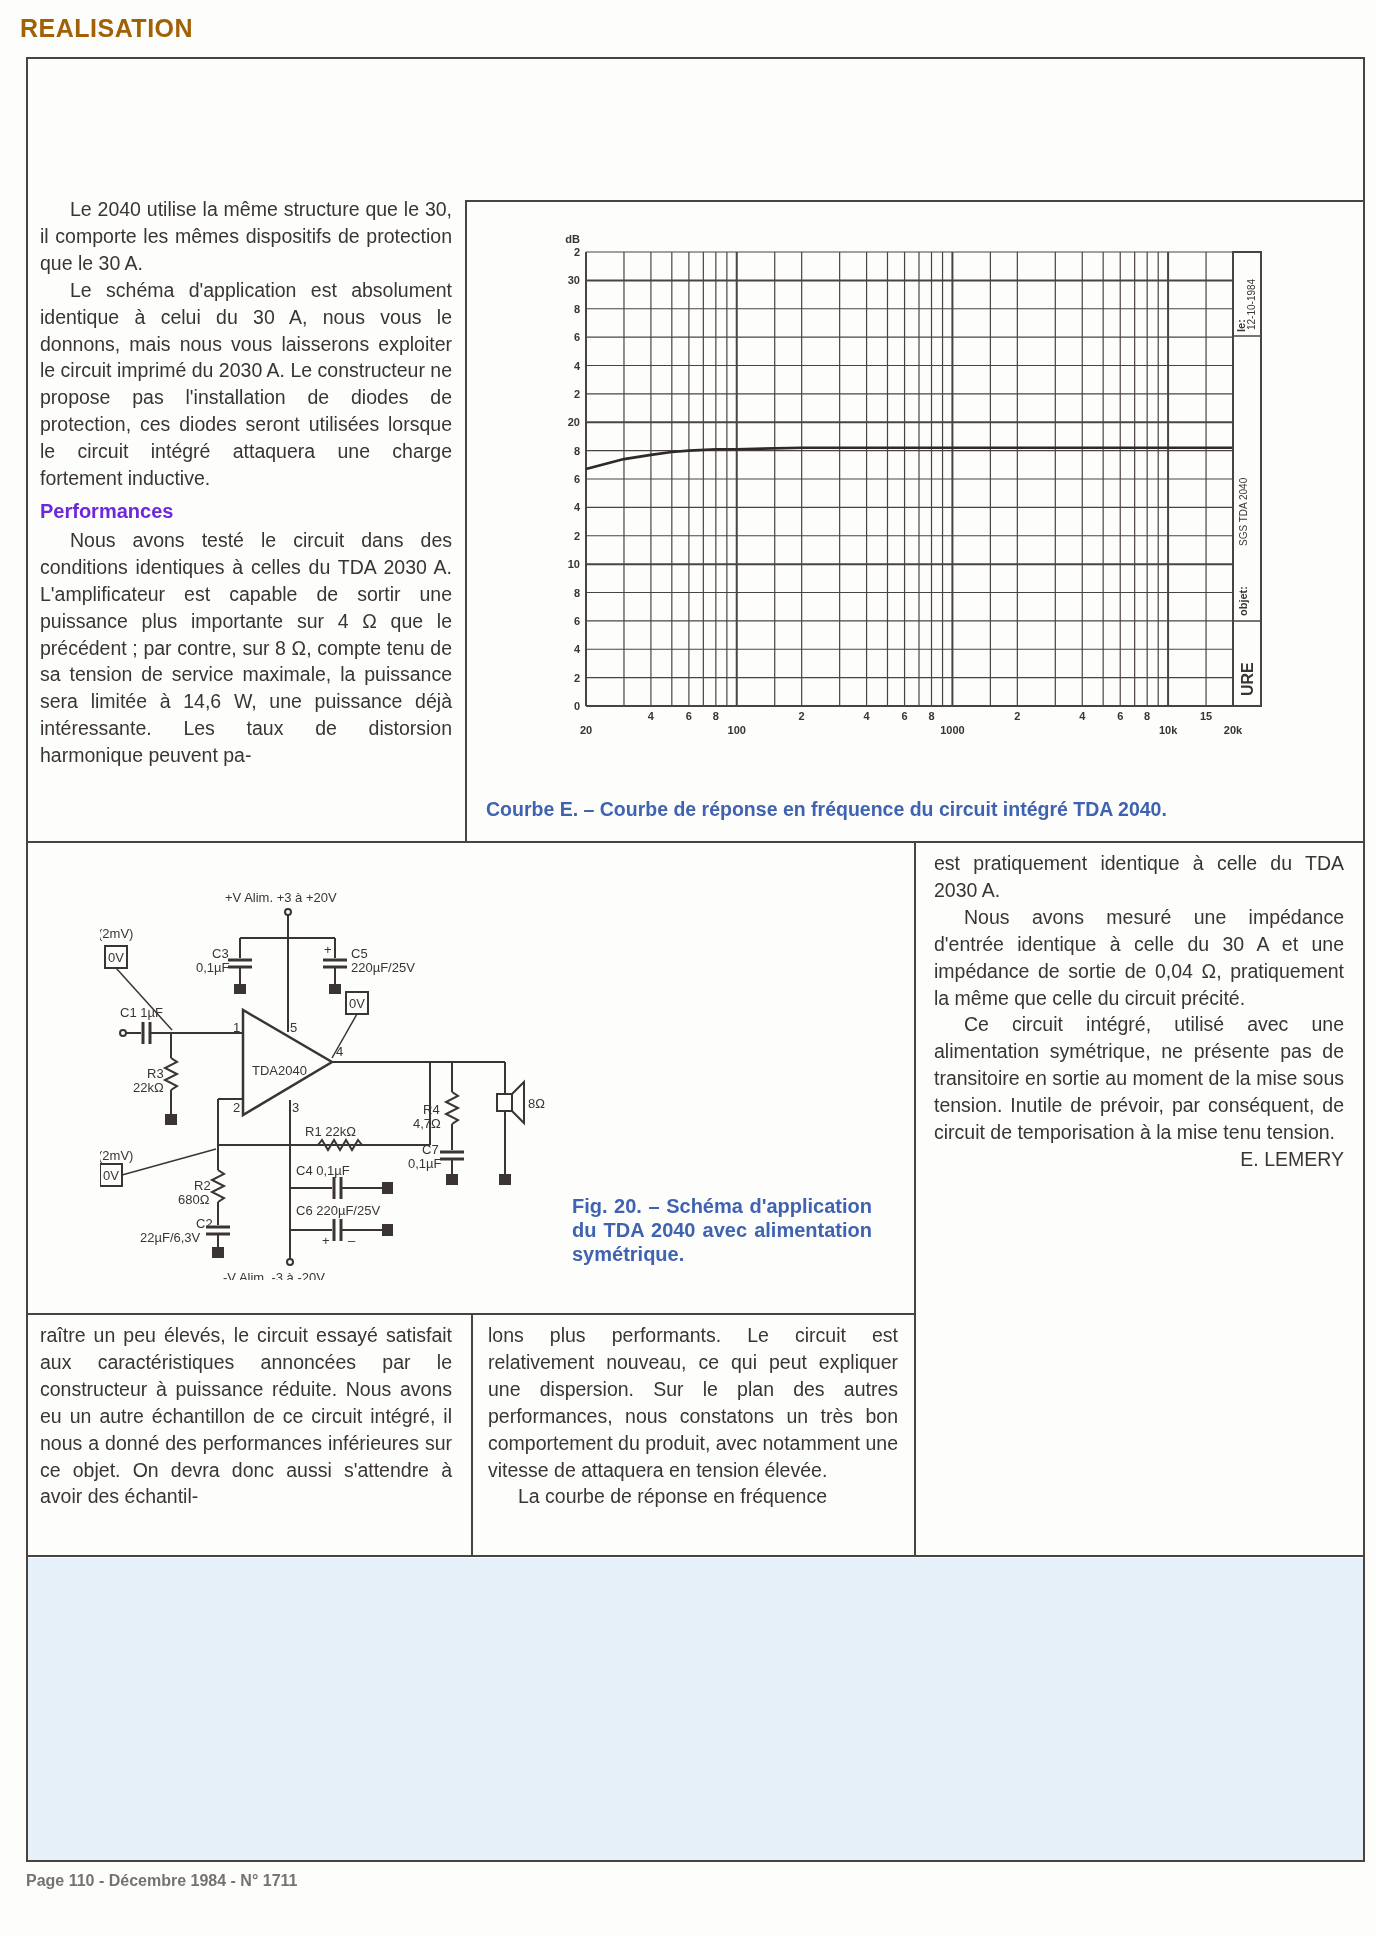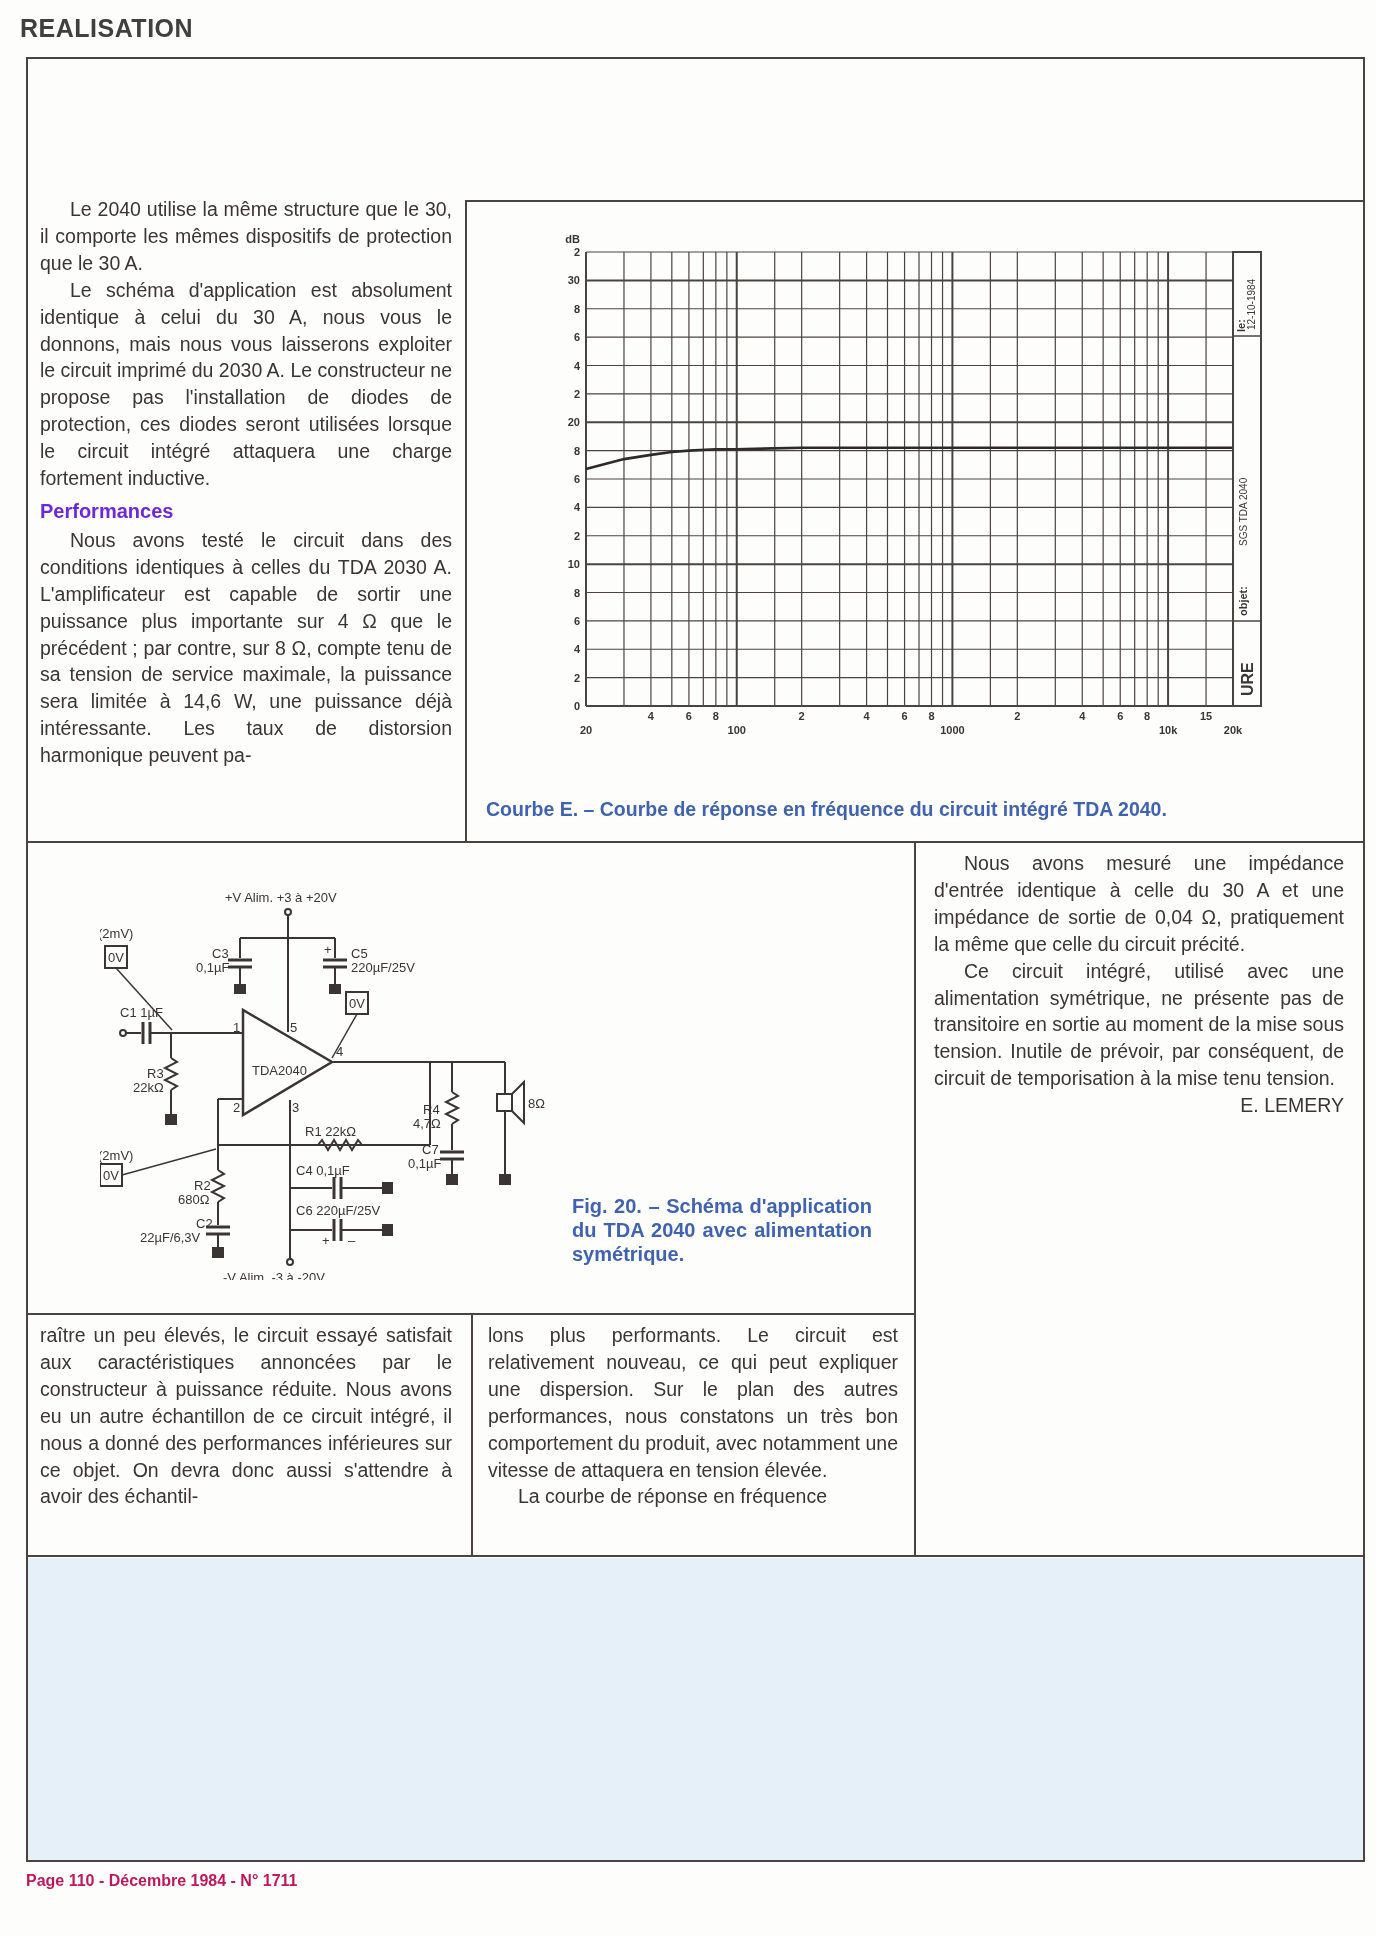--- a/index.html
+++ b/index.html
@@ -1,29 +1,29 @@
 <!DOCTYPE html>
 <html><head>
 <meta charset="utf-8">
 <style>
   html, body { margin:0; padding:0; }
   body { width:1376px; height:1936px; background:#fdfdfb; position:relative; overflow:hidden;
          font-family:"Liberation Sans", sans-serif; color:#3a3532; }
   .abs { position:absolute; }
-  .header { left:20px; top:14px; font-size:25px; font-weight:bold; color:#404040; letter-spacing:0.5px; }
+  .header { left:20px; top:14px; font-size:25px; font-weight:bold; color:#a16207; letter-spacing:0.5px; }
   .frame { left:26px; top:57px; width:1339px; height:1805px; border:2px solid #4a4440; box-sizing:border-box; }
   .hline { position:absolute; height:2px; background:#4a4440; }
   .vline { position:absolute; width:2px; background:#4a4440; }
   .col { position:absolute; font-size:19.5px; line-height:26.9px; text-align:justify; }
   .col p { margin:0; text-indent:30px; }
   .col p.noindent { text-indent:0; }
   .subhead { color:#6d28d9; font-weight:bold; font-size:20px; margin:6px 0 2px 0; }
   .caption { color:#3f63b0; font-weight:bold; }
   .blue-box { left:28px; top:1558px; width:1335px; height:302px; background:#e6f0f8; }
-  .footer { left:26px; top:1872px; font-size:16px; font-weight:bold; color:#be185d; }
+  .footer { left:26px; top:1872px; font-size:16px; font-weight:bold; color:#737373; }
   .sign { text-align:right; font-weight:normal; margin-top:0; }
   svg text { font-family:"Liberation Sans", sans-serif; }
 </style>
 </head>
 <body>
 
 <div class="abs header">REALISATION</div>
 
 <div class="abs frame"></div>
 
@@ -257,20 +257,21 @@
     <text x="313" y="258">4,7Ω</text>
     <text x="322" y="284">C7</text>
     <text x="308" y="298">0,1µF</text>
     <text x="428" y="238">8Ω</text>
   </g>
 </svg>
 
 <div class="abs caption" style="left:572px; top:1194px; width:300px; font-size:20px; line-height:24px; text-align:justify;">Fig. 20. – Schéma d'application du TDA 2040 avec alimentation symétrique.</div>
 
 <div class="col" style="left:934px; top:850px; width:410px;">
+  <p class="noindent">est pratiquement identique à celle du TDA 2030 A.</p>
   <p>Nous avons mesuré une impédance d'entrée identique à celle du 30 A et une impédance de sortie de 0,04 Ω, pratiquement la même que celle du circuit précité.</p>
   <p>Ce circuit intégré, utilisé avec une alimentation symétrique, ne présente pas de transitoire en sortie au moment de la mise sous tension. Inutile de prévoir, par conséquent, de circuit de temporisation à la mise tenu tension.</p>
   <div class="sign">E. LEMERY</div>
 </div>
 
 <div class="col" style="left:40px; top:1322px; width:412px;">
   <p class="noindent">raître un peu élevés, le circuit essayé satisfait aux caractéristiques annoncées par le constructeur à puissance réduite. Nous avons eu un autre échantillon de ce circuit intégré, il nous a donné des performances inférieures sur ce objet. On devra donc aussi s'attendre à avoir des échantil-</p>
 </div>
 <div class="col" style="left:488px; top:1322px; width:410px;">
   <p class="noindent">lons plus performants. Le circuit est relativement nouveau, ce qui peut expliquer une dispersion. Sur le plan des autres performances, nous constatons un très bon comportement du produit, avec notamment une vitesse de attaquera en tension élevée.</p>

